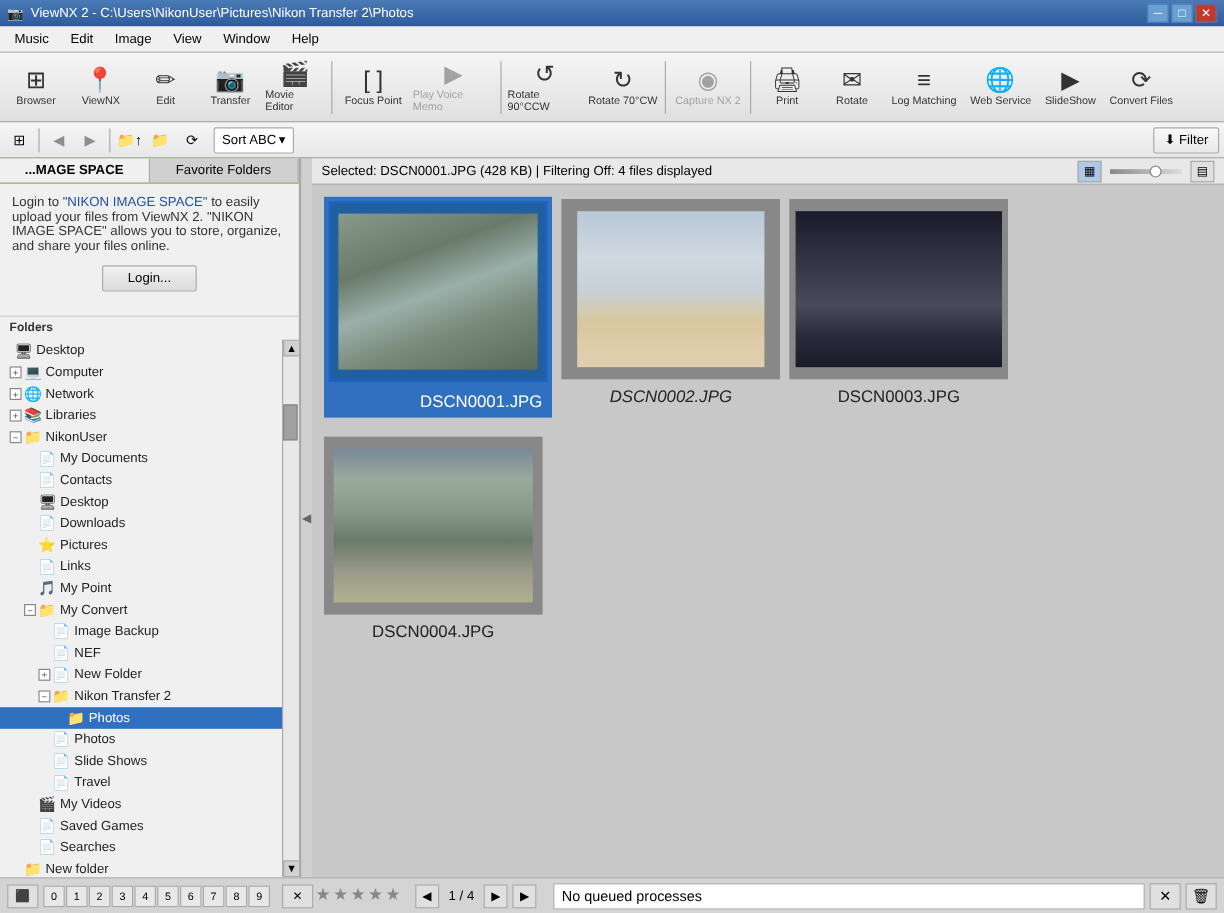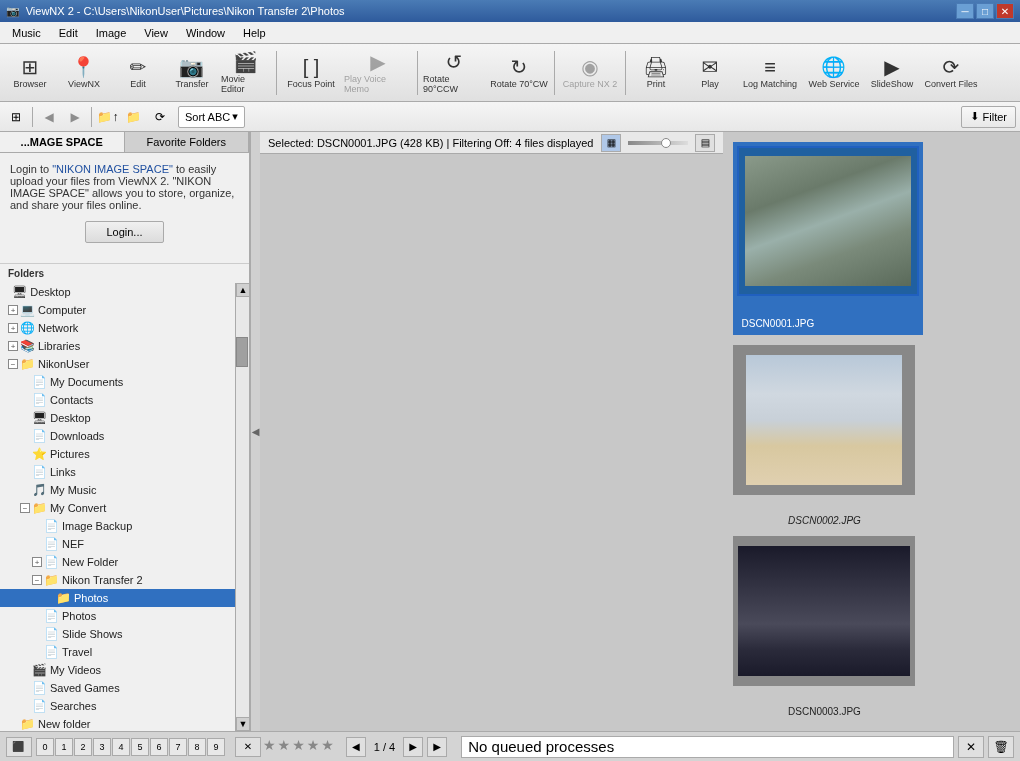--- a/index.html
+++ b/index.html
@@ -209,20 +209,21 @@
       overflow-y: scroll;
     }
     #tree-container::-webkit-scrollbar { width: 14px; }
     #tree-container::-webkit-scrollbar-track { background: #f0f0f0; }
     #tree-container::-webkit-scrollbar-thumb { background: #a0a0a0; border: 1px solid #888; }
 
     
     #content-area {
       flex: 1;
       display: flex;
+      flex-direction: column;
       background: #c8c8c8;
     }
     #status-bar-top {
       background: #e8e8e8;
       border-bottom: 1px solid #aaa;
       height: 22px;
       display: flex;
       align-items: center;
       padding: 0 8px;
       font-size: 11px;
@@ -274,24 +275,24 @@
     }
     .photo-thumb {
       border: 2px solid #888;
       background: #555;
       display: flex; align-items: center; justify-content: center;
       overflow: hidden;
     }
     .photo-item.selected .photo-thumb { border-color: #2060c0; background: #1a4a90; }
     .photo-item.selected { background: #3070c0; padding: 4px; }
     .photo-label {
-      font-size: 10px;
+      font-size: 14px;
       color: #222;
-      margin-top: 20px;
-      text-align: left;
+      margin-top: 6px;
+      text-align: right;
     }
     .photo-item.selected .photo-label { color: white; }
 
     
     #collapse-handle {
       width: 10px;
       background: #d0d0d0;
       border-left: 1px solid #aaa;
       cursor: pointer;
       display: flex; align-items: center; justify-content: center;
@@ -329,21 +330,21 @@
       font-size: 10px;
     }
     #queue-status {
       flex: 1;
       margin-left: 10px;
       height: 22px;
       background: white;
       border: 1px solid #aaa;
       display: flex; align-items: center;
       padding: 0 6px;
-      font-size: 15px;
+      font-size: 12px;
       text-align: center;
     }
     .bottom-action-btn {
       width: 26px; height: 22px;
       background: #e0e0e0;
       border: 1px solid #aaa;
       display: flex; align-items: center; justify-content: center;
       cursor: pointer;
       font-size: 12px;
     }
@@ -469,21 +470,21 @@
     <span class="icon">◉</span>
     <span>Capture NX 2</span>
   </div>
   <div class="tool-separator"></div>
   <div class="tool-btn">
     <span class="icon">🖨</span>
     <span>Print</span>
   </div>
   <div class="tool-btn">
     <span class="icon">✉</span>
-    <span>Play</span>
+    <span>Rotate</span>
   </div>
   <div class="tool-btn" style="width:64px;">
     <span class="icon">≡</span>
     <span>Log Matching</span>
   </div>
   <div class="tool-btn" style="width:60px;">
     <span class="icon">🌐</span>
     <span>Web Service</span>
   </div>
   <div class="tool-btn">
@@ -583,21 +584,21 @@
           <span>Pictures</span>
         </div>
         <div class="tree-item tree-indent-2">
           <span class="expander">&nbsp;</span>
           <span class="folder-icon">📄</span>
           <span>Links</span>
         </div>
         <div class="tree-item tree-indent-2">
           <span class="expander">&nbsp;</span>
           <span class="folder-icon">🎵</span>
-          <span>My Music</span>
+          <span>My Point</span>
         </div>
         <div class="tree-item tree-indent-2">
           <span class="expand-box">−</span>
           <span class="folder-icon">📁</span>
           <span>My Convert</span>
         </div>
         <div class="tree-item tree-indent-3">
           <span class="expander">&nbsp;</span>
           <span class="folder-icon">📄</span>
           <span>Image Backup</span>

